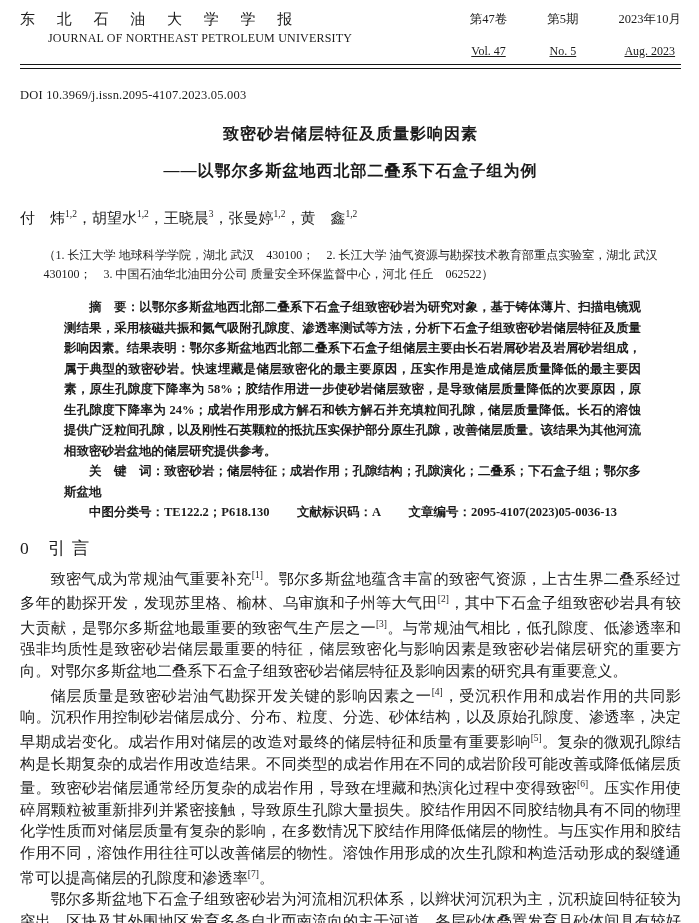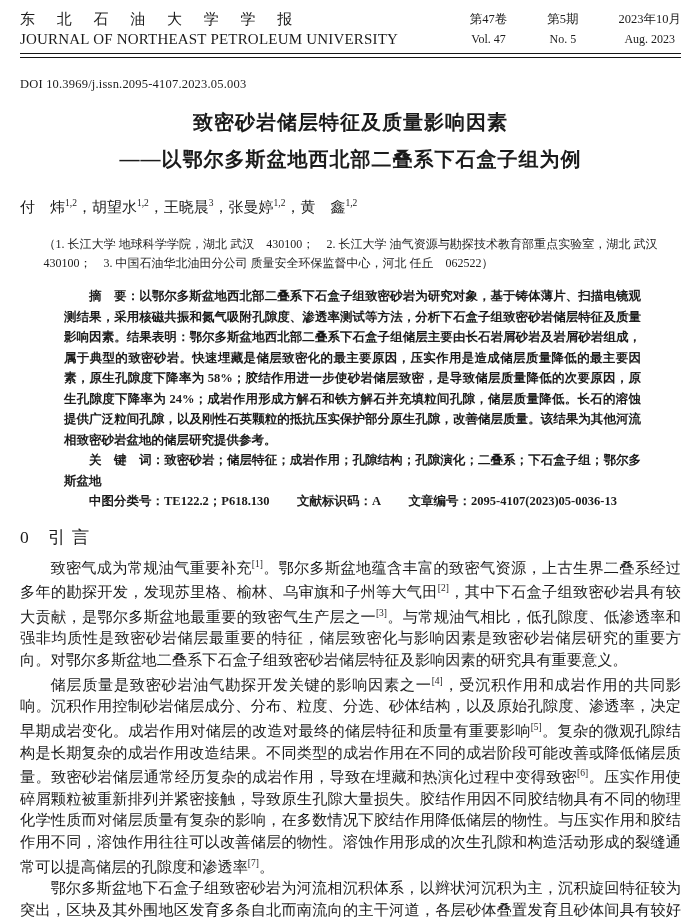--- a/index.html
+++ b/index.html
@@ -10,28 +10,28 @@
     background:#ffffff;
     color:#1b1b1b;
     font-family:"Liberation Serif","DejaVu Serif",serif;
     box-sizing:border-box;
     padding:10px 18px 0 20px;
     overflow:hidden;
   }
   
   .hdr{display:flex;justify-content:space-between;align-items:flex-start;}
   .hdr-left .cn{font-size:15px;letter-spacing:1.45em;white-space:nowrap;}
-  .hdr-left .en{font-size:15px;margin-top:2px;letter-spacing:0.2px;white-space:nowrap;}
+  .hdr-left .en{font-size:12px;margin-top:2px;letter-spacing:0.2px;white-space:nowrap;margin-left:28px;}
   .hdr-right{display:flex;gap:40px;text-align:center;padding-top:1px;}
   .hdr-right .col .cn{font-size:12.5px;white-space:nowrap;}
-  .hdr-right .col .en{font-size:12px;margin-top:4px;white-space:nowrap;}
+  .hdr-right .col .en{font-size:12px;margin-top:16px;white-space:nowrap;text-decoration:underline;}
   .rule{margin-top:5px;height:3px;border-top:1.8px solid #151515;border-bottom:1px solid #151515;}
   .doi{margin-top:19px;font-size:12.5px;letter-spacing:0.2px;}
   
-  h1{margin:12px 0 0;text-align:center;font-size:20px;line-height:37px;font-weight:bold;letter-spacing:1px;}
+  h1{margin:12px 0 0;text-align:center;font-size:16px;line-height:37px;font-weight:bold;letter-spacing:1px;}
   .authors{margin-top:20px;text-align:left;font-size:15px;}
   .authors sup{font-size:9.5px;}
   .affil{margin:18px auto 0;width:614px;font-size:12px;line-height:19px;text-align:justify;}
   
   .meta{margin:13px 40px 0 44px;font-size:12.5px;line-height:20.5px;text-align:justify;font-weight:600;}
   .meta .lab{font-weight:bold;}
   .abs-text{text-indent:2em;margin:0;}
   .kw-line{margin:0;text-indent:2em;}
   .clc-line{margin:0;text-indent:2em;}
   .clc-line .gap{display:inline-block;width:2.2em;}

